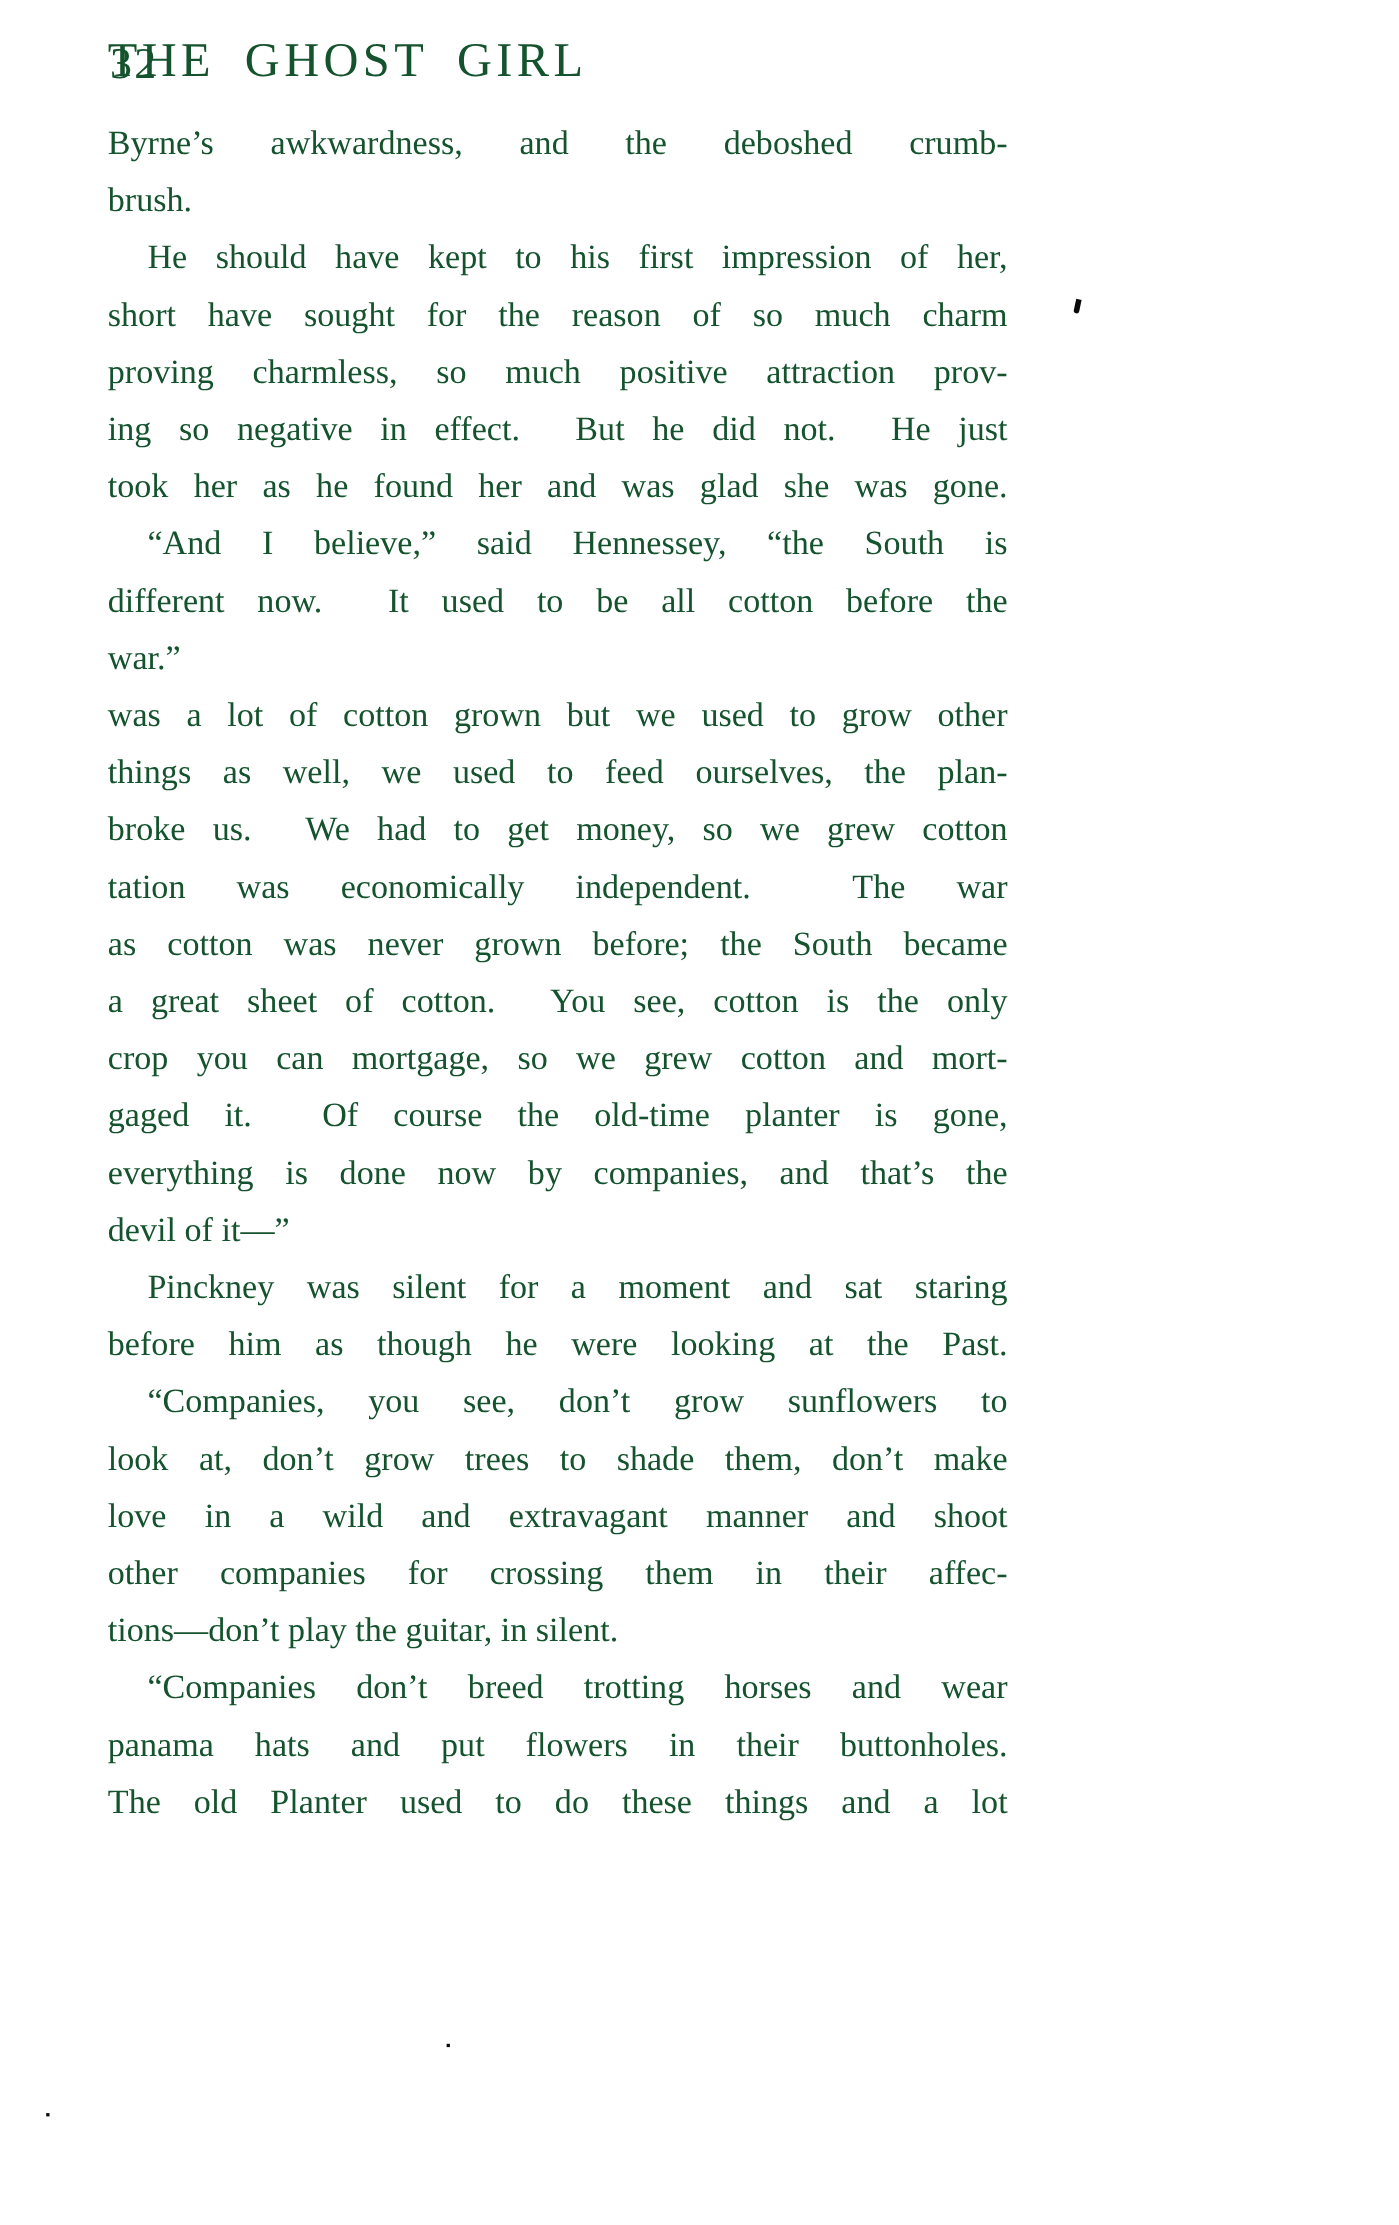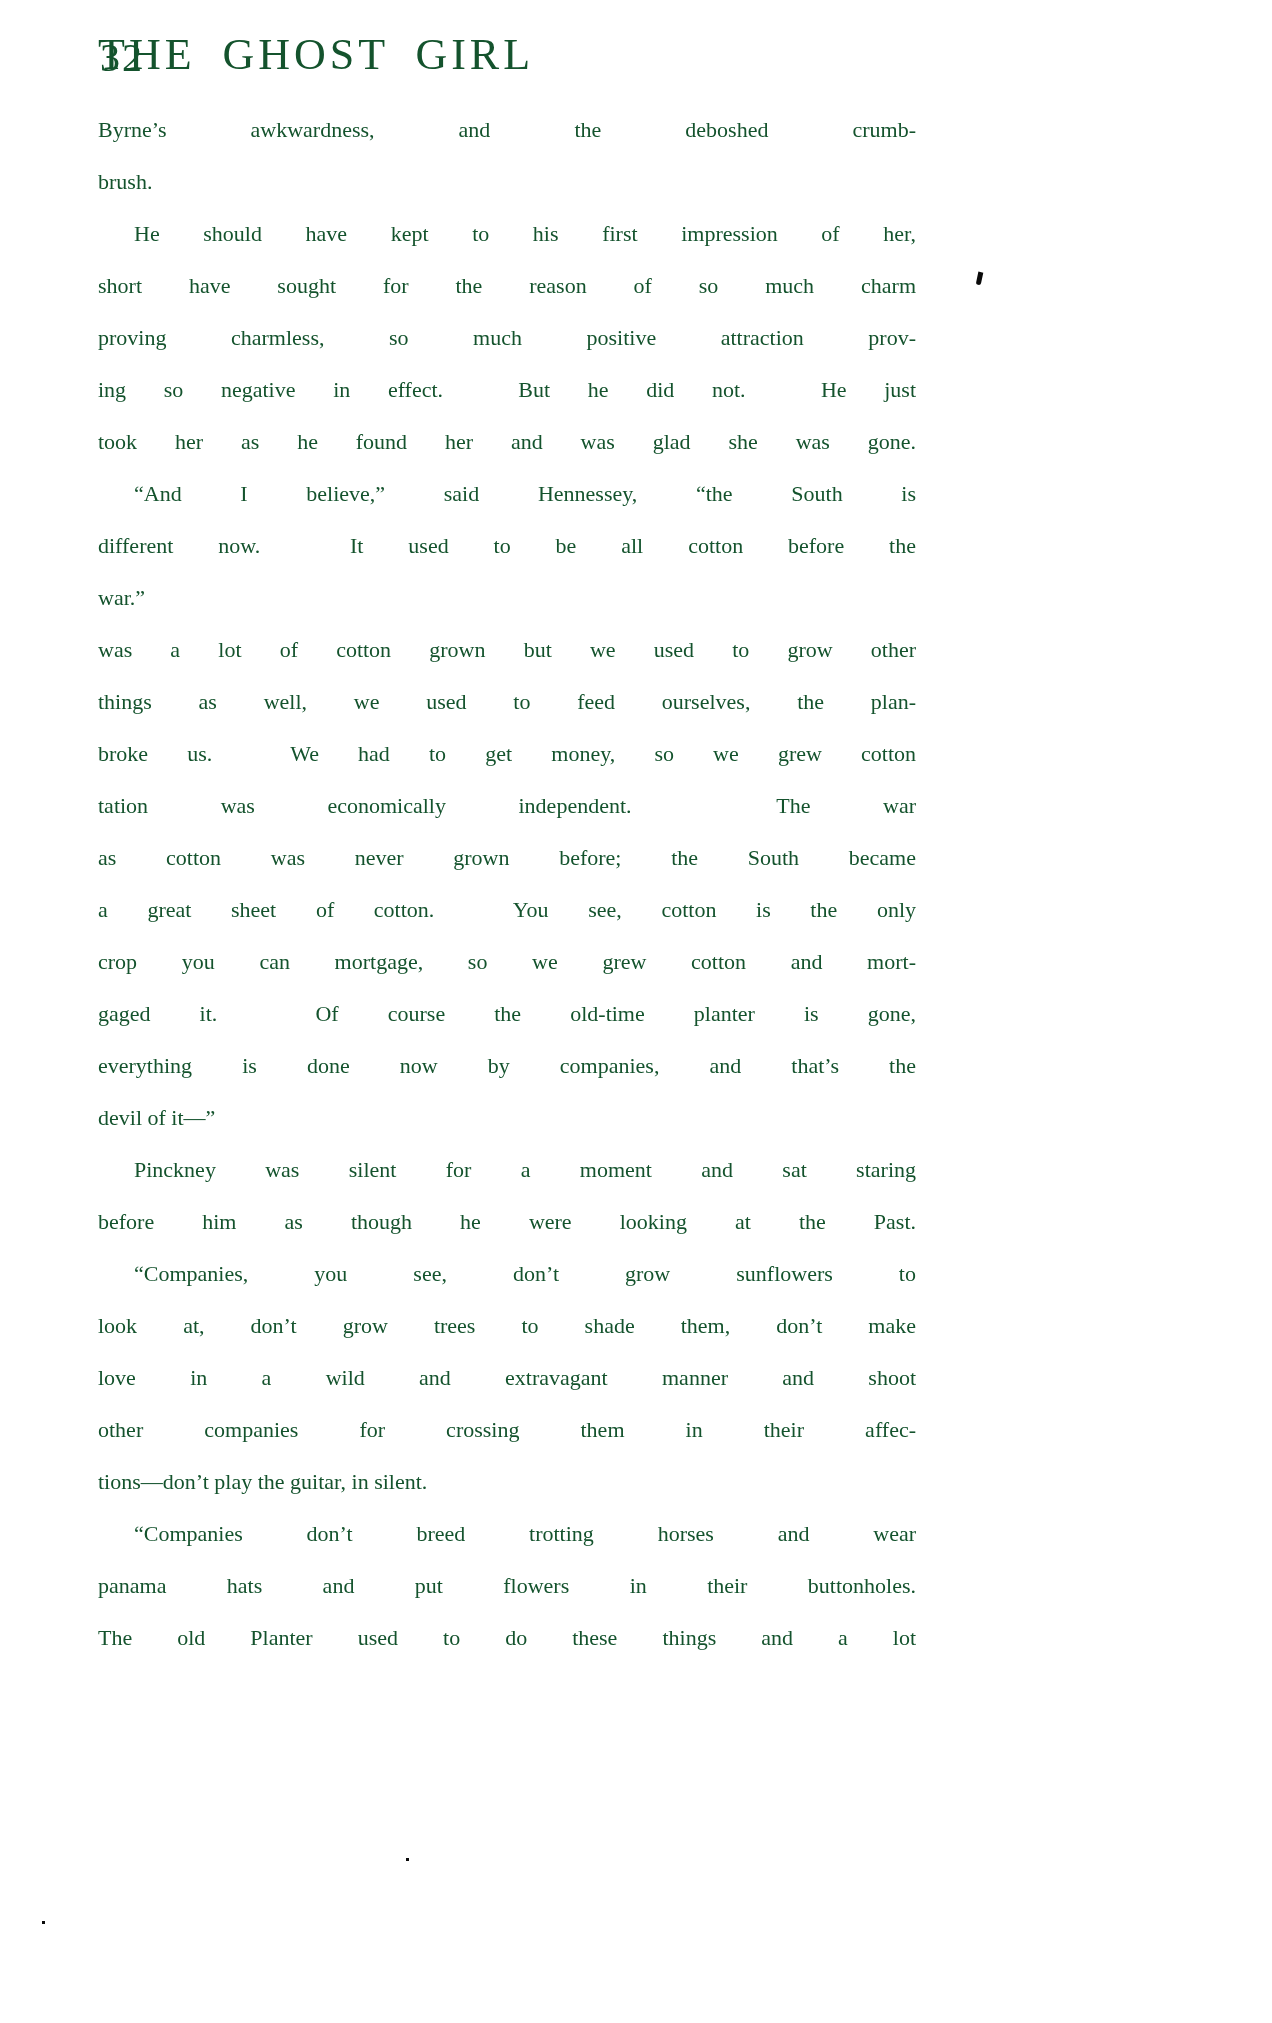--- a/index.html
+++ b/index.html
@@ -35,21 +35,21 @@
     line-height: 50px;
     letter-spacing: 4px;
     word-spacing: 12px;
     white-space: nowrap;
   }
   .body-text {
     position: absolute;
     left: 86px;
     top: 104px;
     width: 818px;
-    font-size: 22px;
+    font-size: 31px;
     line-height: 52px;
   }
   .line {
     height: 52px;
     white-space: pre-wrap;
     text-align: justify;
     text-align-last: left;
   }
   .line.just {
     text-align-last: justify;

